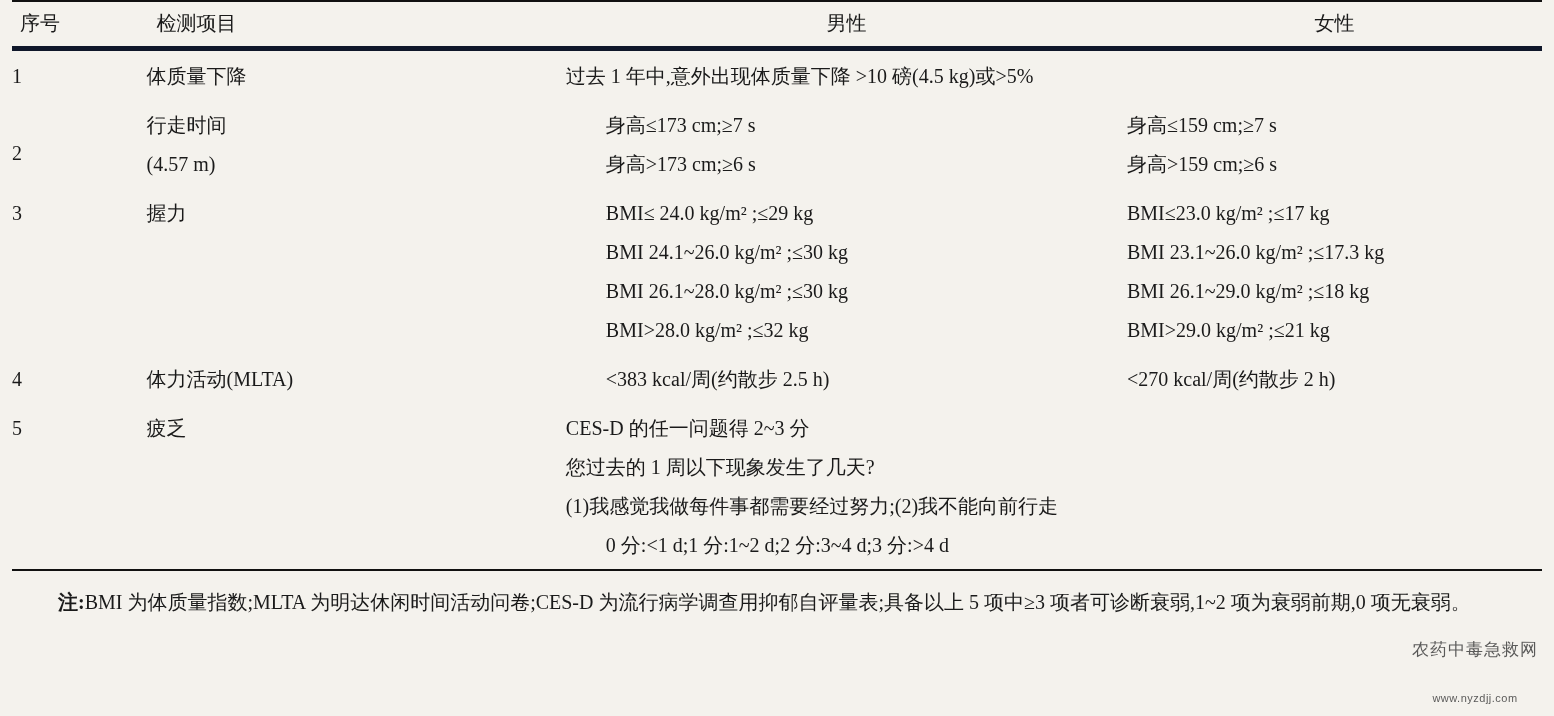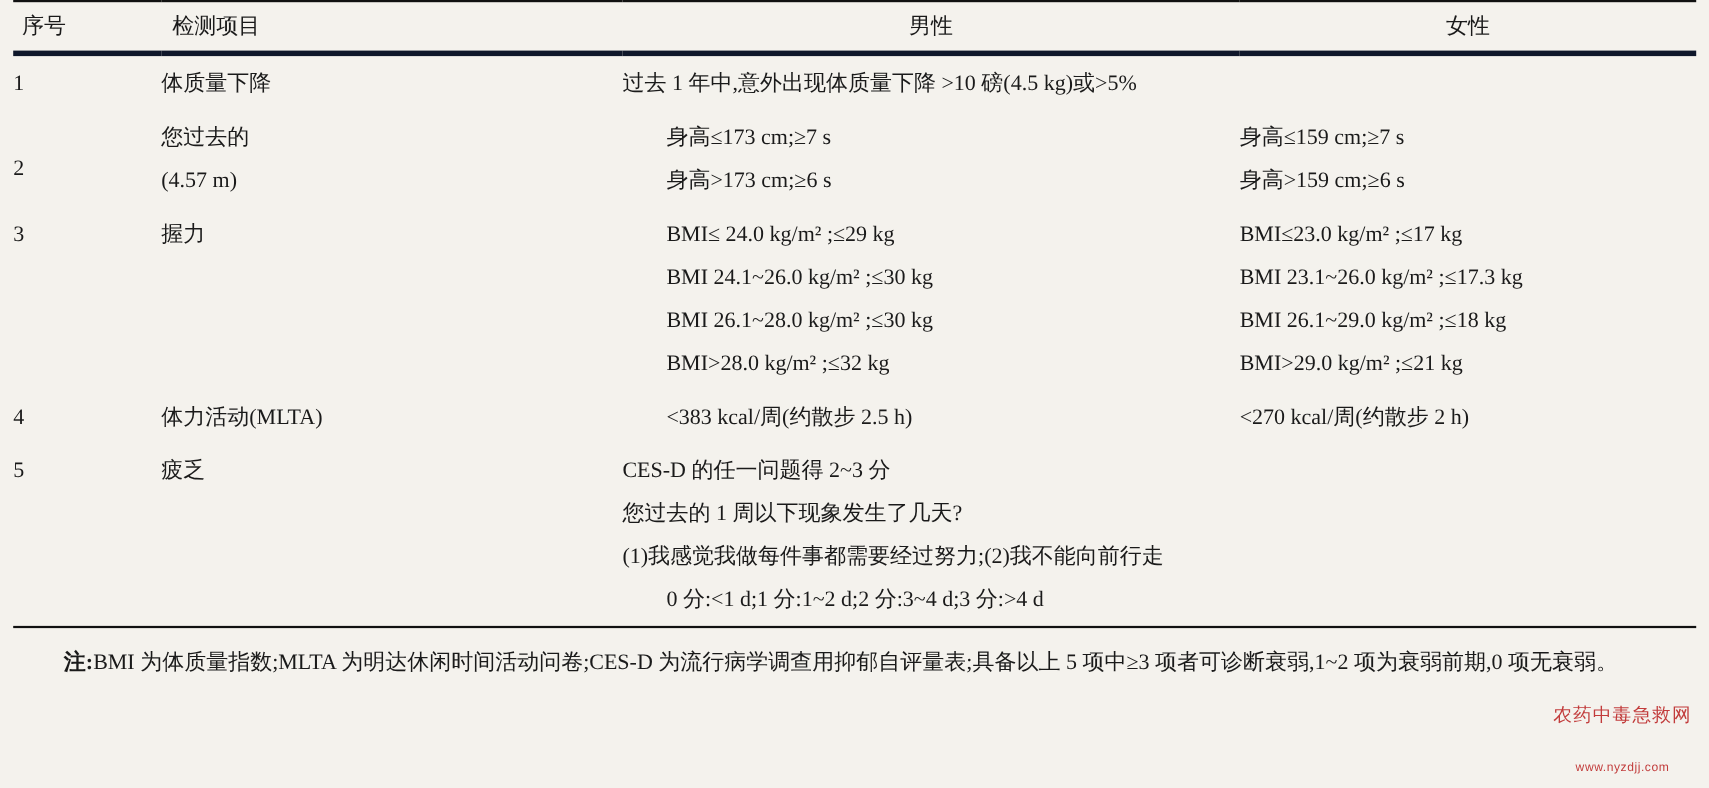--- a/index.html
+++ b/index.html
@@ -100,21 +100,21 @@
   }
   .note .note-label {
     font-weight: bold;
     margin-left: 44px;
   }
   .watermark {
     position: absolute;
     right: 16px;
     bottom: 10px;
     font-size: 17px;
-    color: #b91c1c;
+    color: #404040;
     font-family: "Liberation Sans", sans-serif;
     letter-spacing: 1px;
     opacity: 0.85;
     text-align: center;
     line-height: 1.25;
   }
   .watermark .wm-url {
     display: block;
     font-size: 11px;
     letter-spacing: 0.5px;
@@ -140,21 +140,21 @@
 
       <tr>
         <td class="no">1</td>
         <td class="item">体质量下降</td>
         <td class="span-wide" colspan="2">过去 1 年中,意外出现体质量下降 &gt;10 磅(4.5 kg)或&gt;5%</td>
       </tr>
 
       <tr class="row-mid">
         <td class="no" style="padding-top:34px;">2</td>
         <td class="item">
-          <span class="line">您过去的</span>
+          <span class="line">行走时间</span>
           <span class="line">(4.57 m)</span>
         </td>
         <td class="male">
           <span class="line indent-1">身高≤173 cm;≥7 s</span>
           <span class="line indent-1">身高&gt;173 cm;≥6 s</span>
         </td>
         <td class="female">
           <span class="line">身高≤159 cm;≥7 s</span>
           <span class="line">身高&gt;159 cm;≥6 s</span>
         </td>

